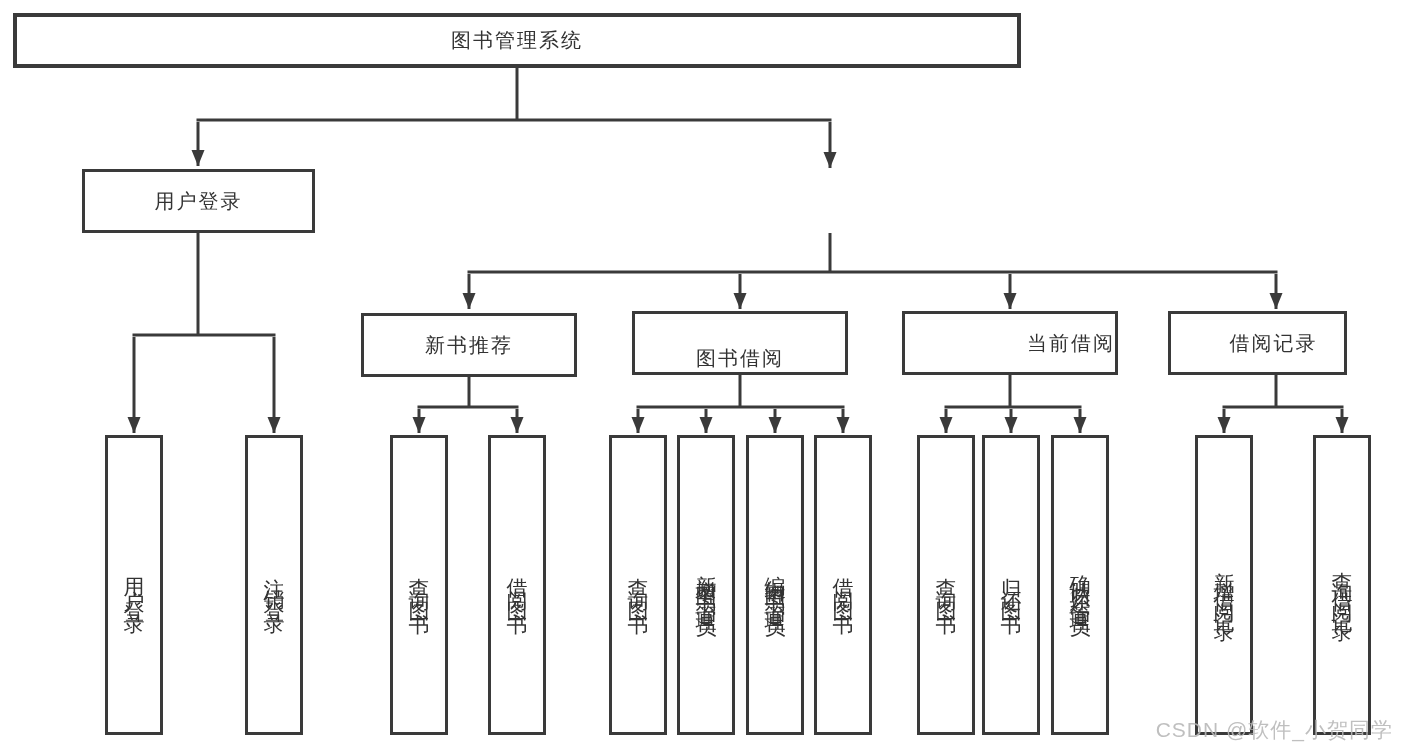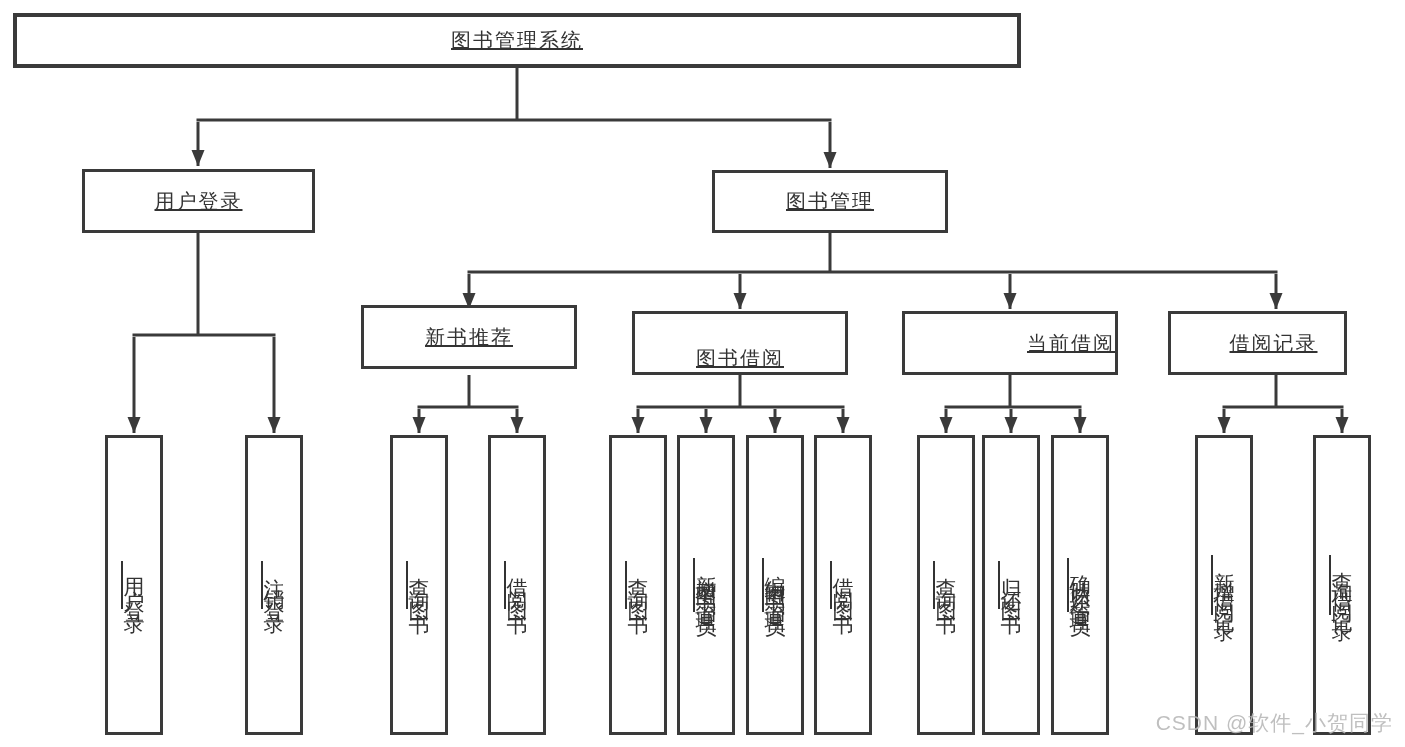--- a/index.html
+++ b/index.html
@@ -8,29 +8,29 @@
   html,body{margin:0;padding:0;}
   body{font-family:"Liberation Sans","DejaVu Sans",sans-serif;background:var(--background);}
   .canvas{position:relative;width:1405px;height:747px;background:var(--background);overflow:hidden;}
   .connectors{position:absolute;left:0;top:0;width:1405px;height:747px;pointer-events:none;}
   .node{
     position:absolute;box-sizing:border-box;border:3px solid var(--line);
     background:var(--background);display:flex;align-items:center;justify-content:center;
     color:var(--text);
   }
   .node.root{border-width:4px;}
-  .node .label{font-size:20px;letter-spacing:2px;white-space:nowrap;text-decoration:underline;}
+  .node .label{font-size:20px;letter-spacing:2px;white-space:nowrap;}
   .node.leaf .label{
     writing-mode:vertical-rl;text-orientation:mixed;
     font-size:21px;white-space:nowrap;letter-spacing:12px;
   }
   .node.leaf .label.ls-md{letter-spacing:10px;}
   .node.leaf .label.ls-sm{letter-spacing:6px;}
   .watermark{
-    position:absolute;right:12px;bottom:10px;font-size:21px;color:var(--watermark);
+    position:absolute;right:12px;bottom:3px;font-size:21px;color:var(--watermark);
     letter-spacing:1px;z-index:5;opacity:.9;white-space:nowrap;
   }
 </style>
 </head>
 <body>
 
 <div class="canvas">
 
   <svg class="connectors" width="1405" height="747" viewBox="0 0 1405 747" xmlns="http://www.w3.org/2000/svg">
     <defs>
@@ -82,25 +82,22 @@
     </g>
   </svg>
 
   <div class="node root" style="left:13px;top:13px;width:1008px;height:55px;">
     <span class="label">图书管理系统</span>
   </div>
 
   <div class="node" style="left:82px;top:169px;width:233px;height:64px;">
     <span class="label">用户登录</span>
   </div>
-  <div class="node" style="left:712px;top:170px;width:236px;height:63px;">
-    <span class="label">图书管理</span>
-  </div>
 
-  <div class="node" style="left:361px;top:305px;width:216px;height:64px;">
+  <div class="node" style="left:361px;top:313px;width:216px;height:64px;">
     <span class="label">新书推荐</span>
   </div>
   <div class="node" style="left:632px;top:311px;width:216px;height:64px;align-items:flex-end;">
     <span class="label">图书借阅</span>
   </div>
   <div class="node" style="left:902px;top:311px;width:216px;height:64px;justify-content:flex-end;">
     <span class="label">当前借阅</span>
   </div>
   <div class="node" style="left:1168px;top:311px;width:179px;height:64px;padding-left:32px;">
     <span class="label">借阅记录</span>

